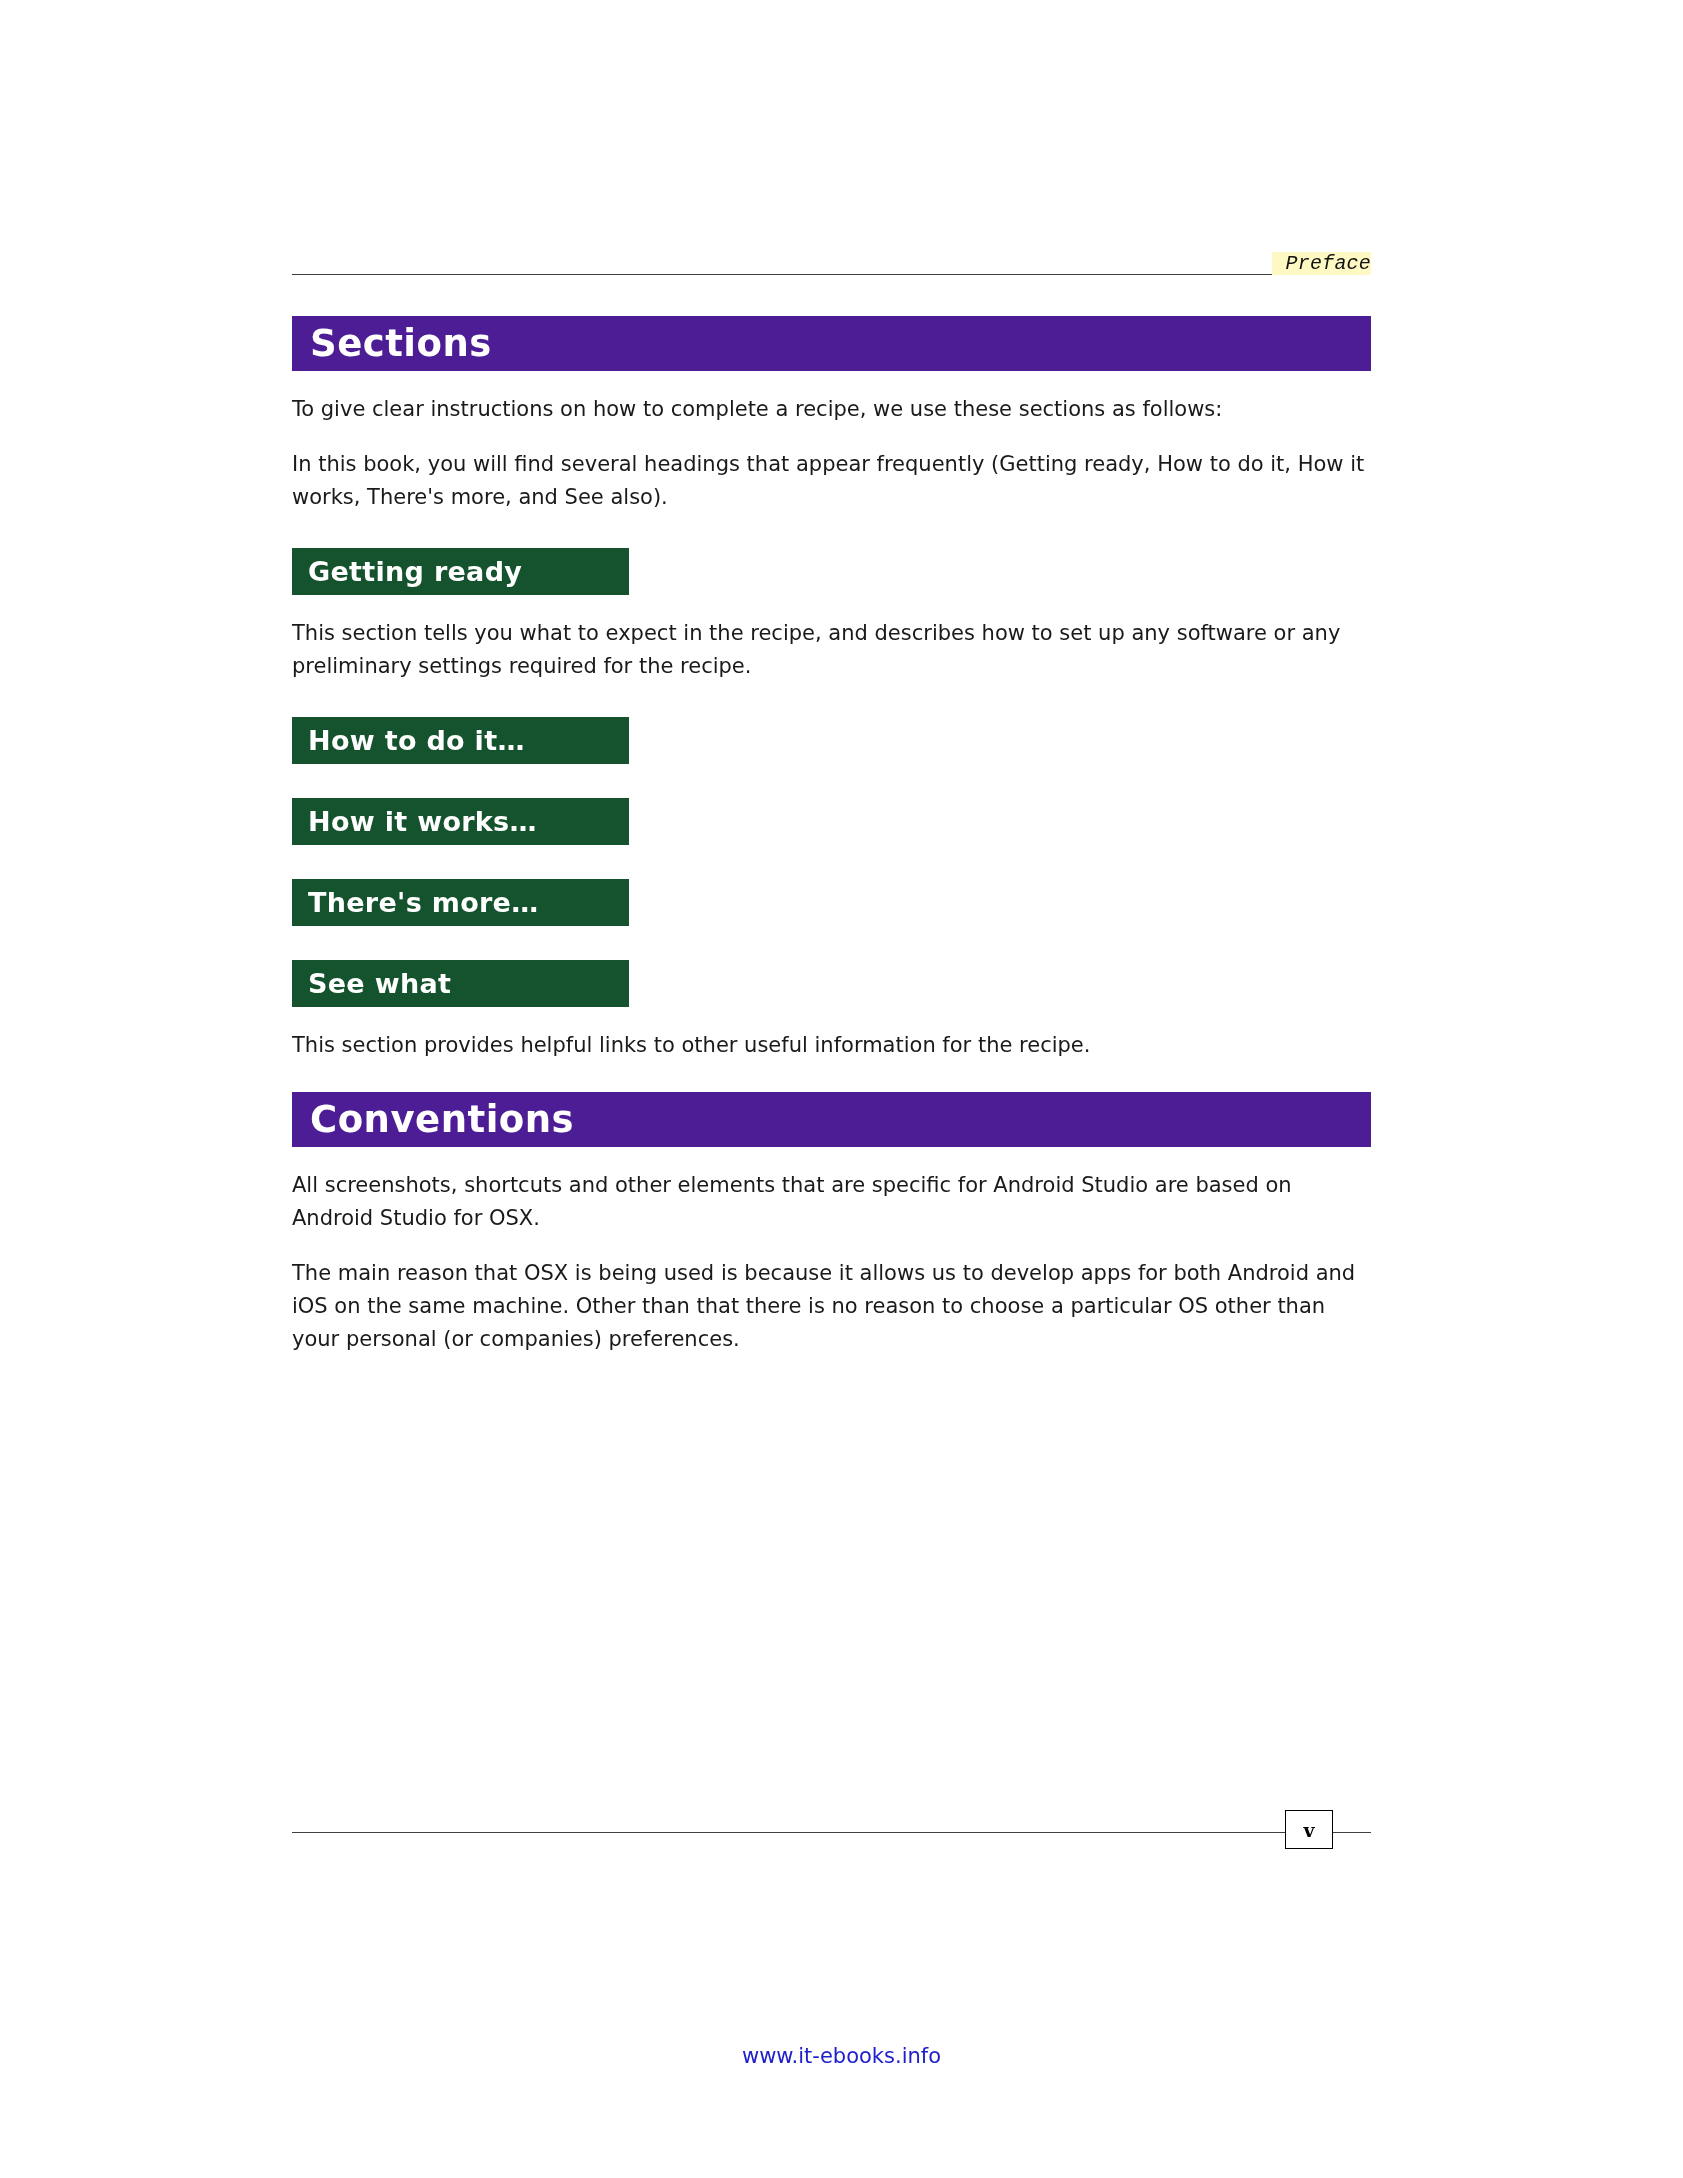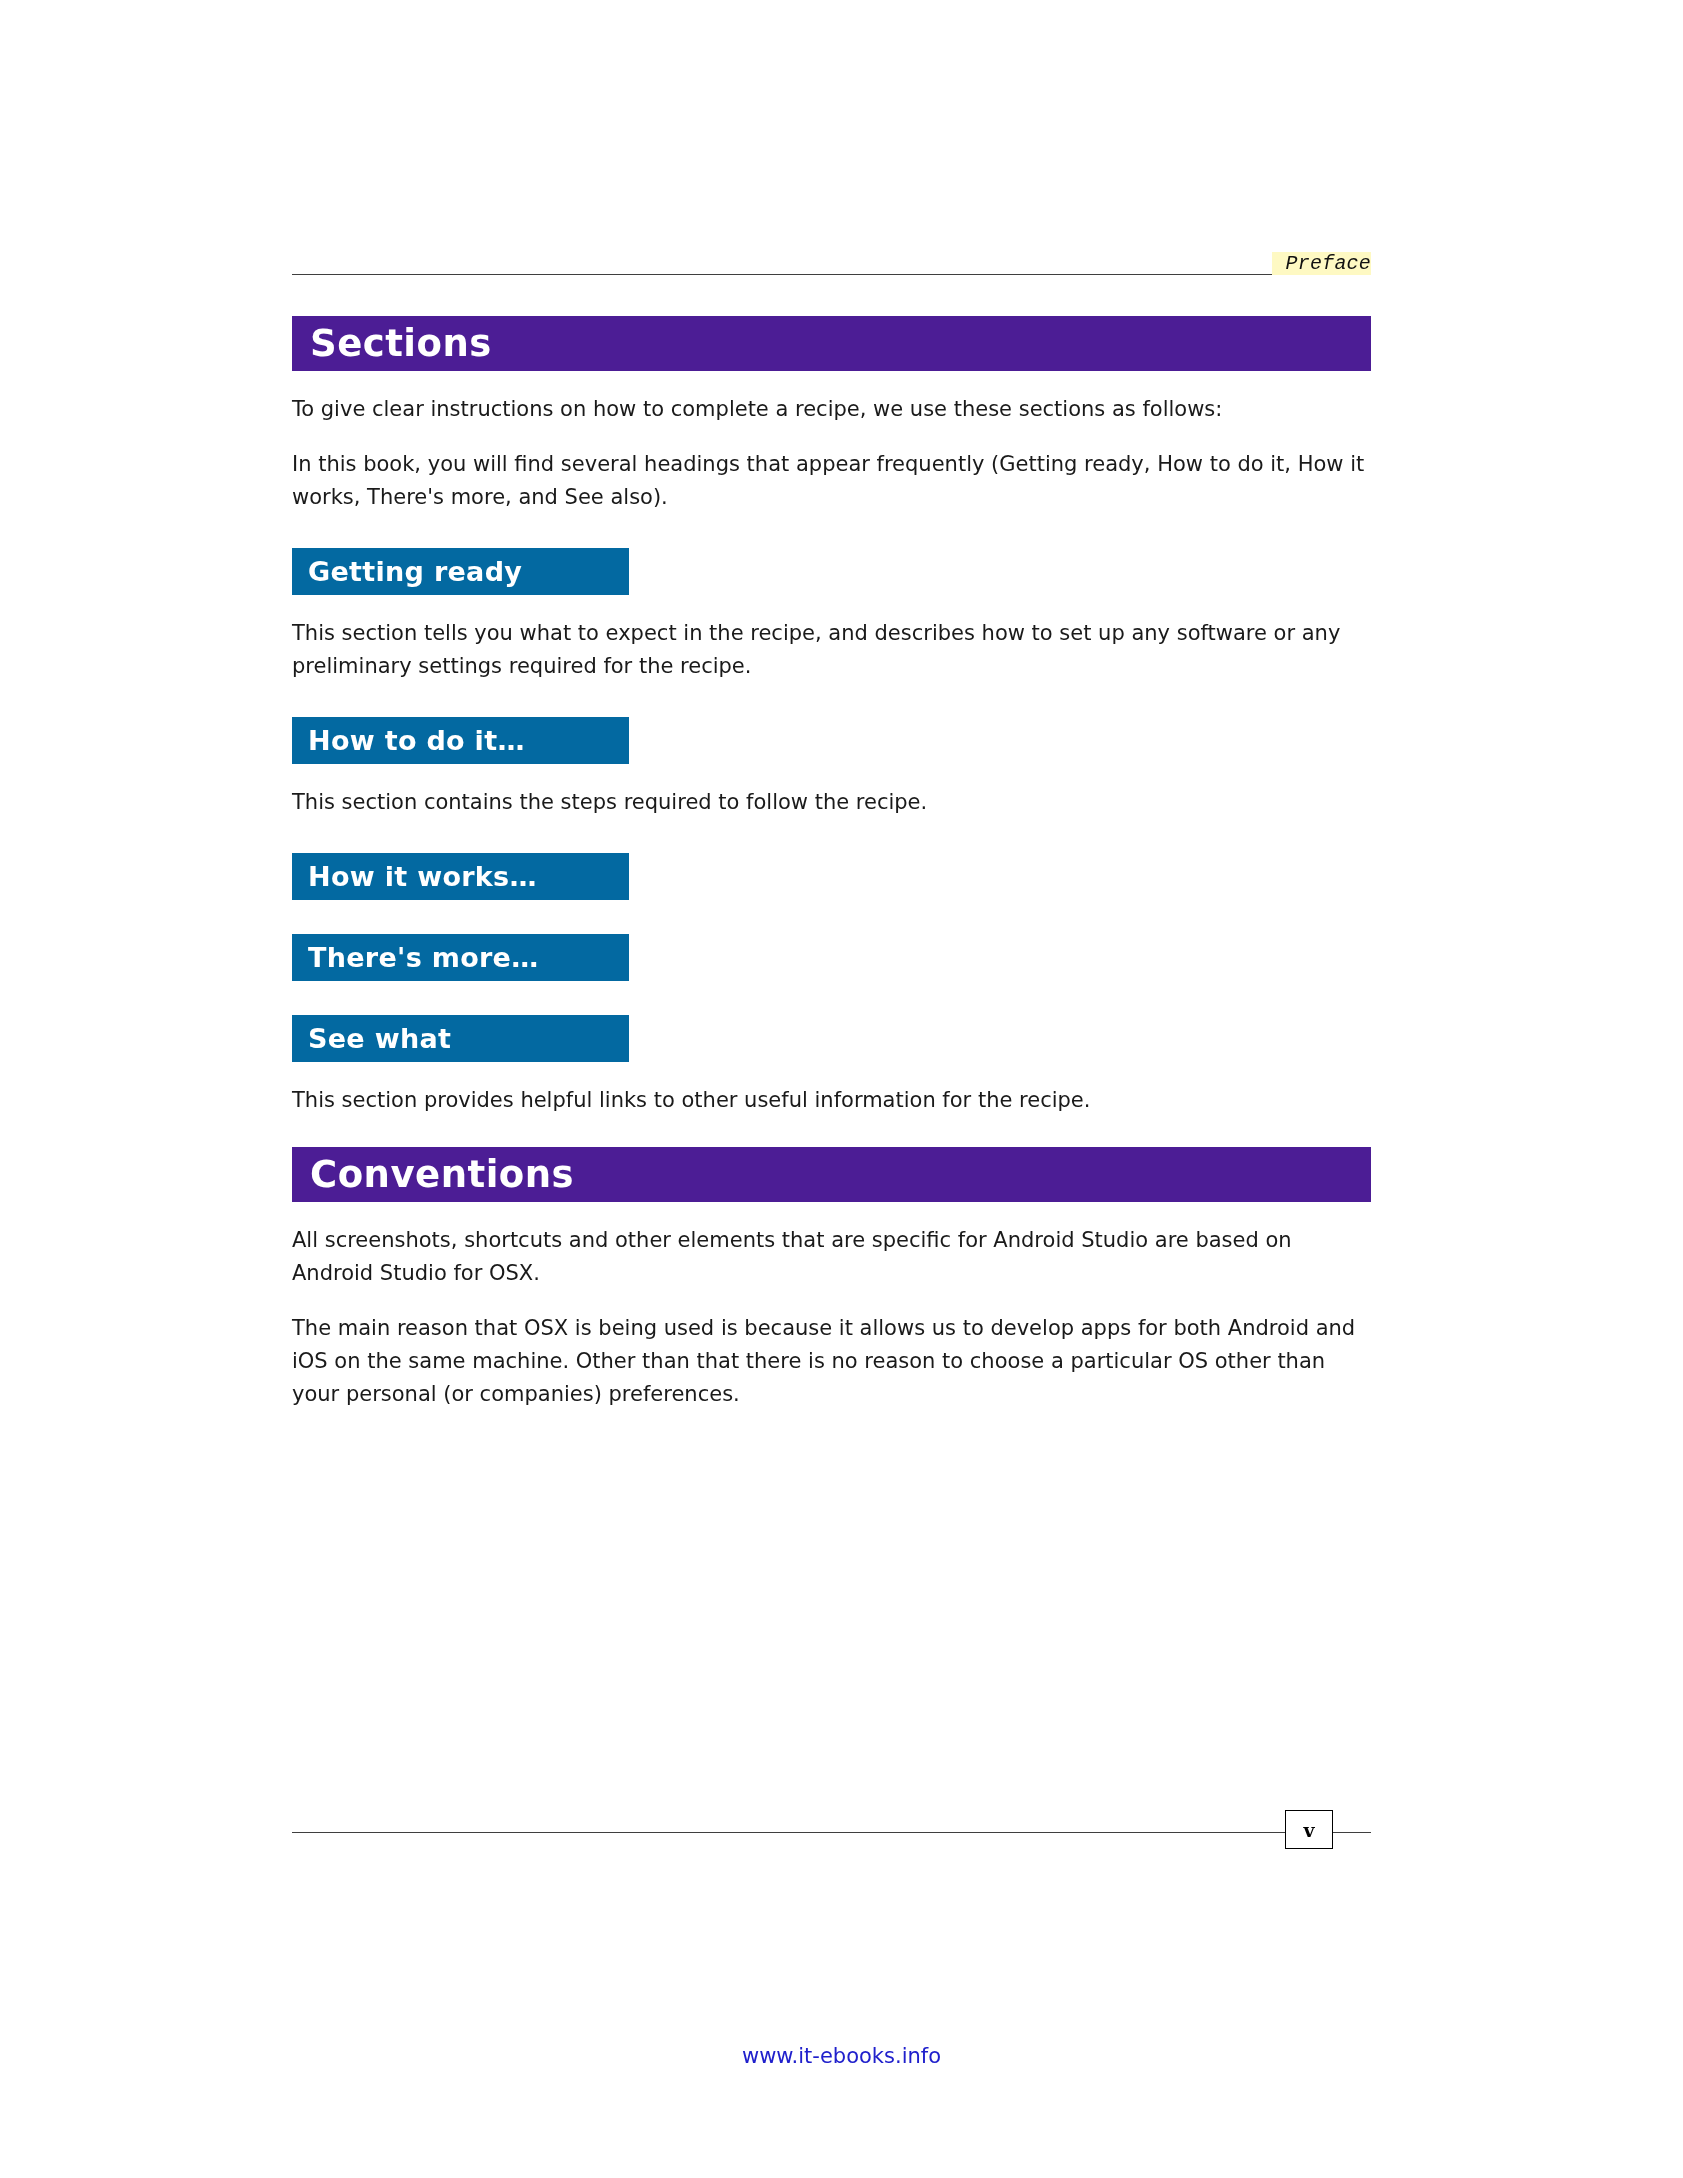--- a/index.html
+++ b/index.html
@@ -69,21 +69,21 @@
     font-size: 37px;
     font-weight: bold;
     letter-spacing: 0.5px;
     padding-left: 18px;
     line-height: 1;
   }
 
   
   .bar-gray {
     margin-top: 34px;
-    background: #0369a1;
+    background: #14532d;
     height: 47px;
     width: 337px;
     display: flex;
     align-items: center;
   }
   .bar-gray .bar-text {
     color: #ffffff;
     font-size: 27px;
     font-weight: bold;
     letter-spacing: 0.3px;
@@ -163,21 +163,20 @@
     <p class="body-text">In this book, you will find several headings that appear frequently (Getting ready, How to do it, How it works, There's more, and See also).</p>
 
     <div class="bar-gray">
       <span class="bar-text">Getting ready</span>
     </div>
     <p class="body-text">This section tells you what to expect in the recipe, and describes how to set up any software or any preliminary settings required for the recipe.</p>
 
     <div class="bar-gray">
       <span class="bar-text">How to do it…</span>
     </div>
-    <p class="body-text">This section contains the steps required to follow the recipe.</p>
 
     <div class="bar-gray">
       <span class="bar-text">How it works…</span>
     </div>
 
     <div class="bar-gray">
       <span class="bar-text">There's more…</span>
     </div>
 
     <div class="bar-gray">

